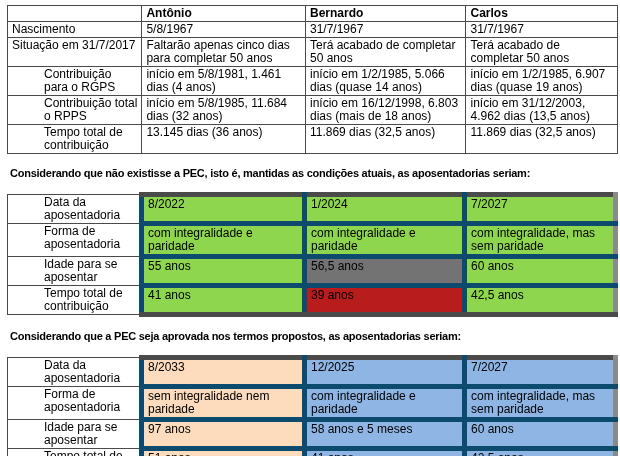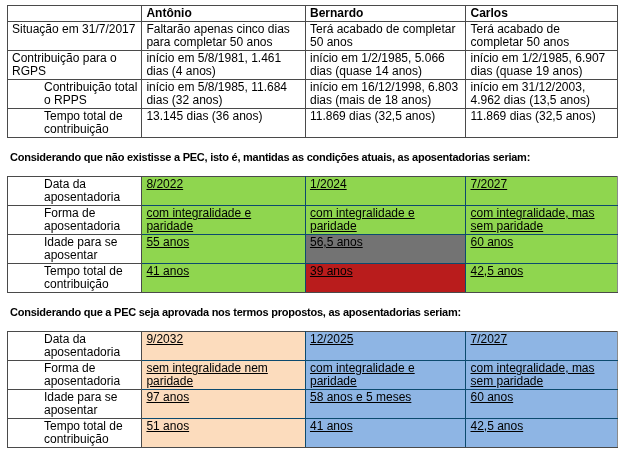--- a/index.html
+++ b/index.html
@@ -29,21 +29,21 @@
   .t1 td, .t1 th { border: 1px solid #4a4a4a; }
   .t1 thead tr { height: 16px; }
   .t1 thead th { font-weight: bold; }
   .t1 tbody tr:nth-child(1) { height: 14px; }
   .t1 tbody tr:nth-child(n+2) { height: 28px; }
   .t1 tbody tr:nth-child(n+3) td.label { padding-left: 36px; }
 
   
   .ct tr { height: 28px; }
   .ct td.label { border: 1px solid #4a4a4a; padding-left: 36px; background: #fff; }
-  .ct td.val { border: 1px solid #0c4a6e; text-decoration: underline; }
+  .ct td.val { border: 5px solid #0c4a6e; }
   .ct tr:first-child td { border-top-color: #4a4a4a; }
   .ct tr:last-child td { border-bottom-color: #4a4a4a; }
   .ct td.val:last-child { border-right-color: #8a8a8a; }
 
   .heading {
     font-weight: bold; font-size: 11px; letter-spacing: -0.25px;
     white-space: nowrap; margin: 13px 0 12px 3px;
   }
 </style>
 </head>
@@ -60,20 +60,26 @@
       </colgroup>
     <thead>
         <tr id="t1-head">
           <th></th>
           <th>Antônio</th>
           <th>Bernardo</th>
           <th>Carlos</th>
         </tr>
       </thead>
     <tbody id="t1-body">
+        <tr>
+          <td class="label">Nascimento</td>
+          <td class="val">5/8/1967</td>
+          <td class="val">31/7/1967</td>
+          <td class="val">31/7/1967</td>
+        </tr>
         <tr>
           <td class="label">Situação em 31/7/2017</td>
           <td class="val">Faltarão apenas cinco dias para completar 50 anos</td>
           <td class="val">Terá acabado de completar 50 anos</td>
           <td class="val">Terá acabado de completar 50 anos</td>
         </tr>
         <tr>
           <td class="label">Contribuição para o RGPS</td>
           <td class="val">início em 5/8/1981, 1.461 dias (4 anos)</td>
           <td class="val">início em 1/2/1985, 5.066 dias (quase 14 anos)</td>
@@ -136,21 +142,21 @@
   <table class="ct">
     <colgroup>
         <col class="c-label">
         <col class="c-a">
         <col class="c-b">
         <col class="c-c">
       </colgroup>
     <tbody id="t3-body">
         <tr>
           <td class="label">Data da aposentadoria</td>
-          <td class="val" style="background: rgb(252, 220, 189);">9/2032</td>
+          <td class="val" style="background: rgb(252, 220, 189);">8/2033</td>
           <td class="val" style="background: rgb(142, 181, 228);">12/2025</td>
           <td class="val" style="background: rgb(142, 181, 228);">7/2027</td>
         </tr>
         <tr>
           <td class="label">Forma de aposentadoria</td>
           <td class="val" style="background: rgb(252, 220, 189);">sem integralidade nem paridade</td>
           <td class="val" style="background: rgb(142, 181, 228);">com integralidade e paridade</td>
           <td class="val" style="background: rgb(142, 181, 228);">com integralidade, mas sem paridade</td>
         </tr>
         <tr>

